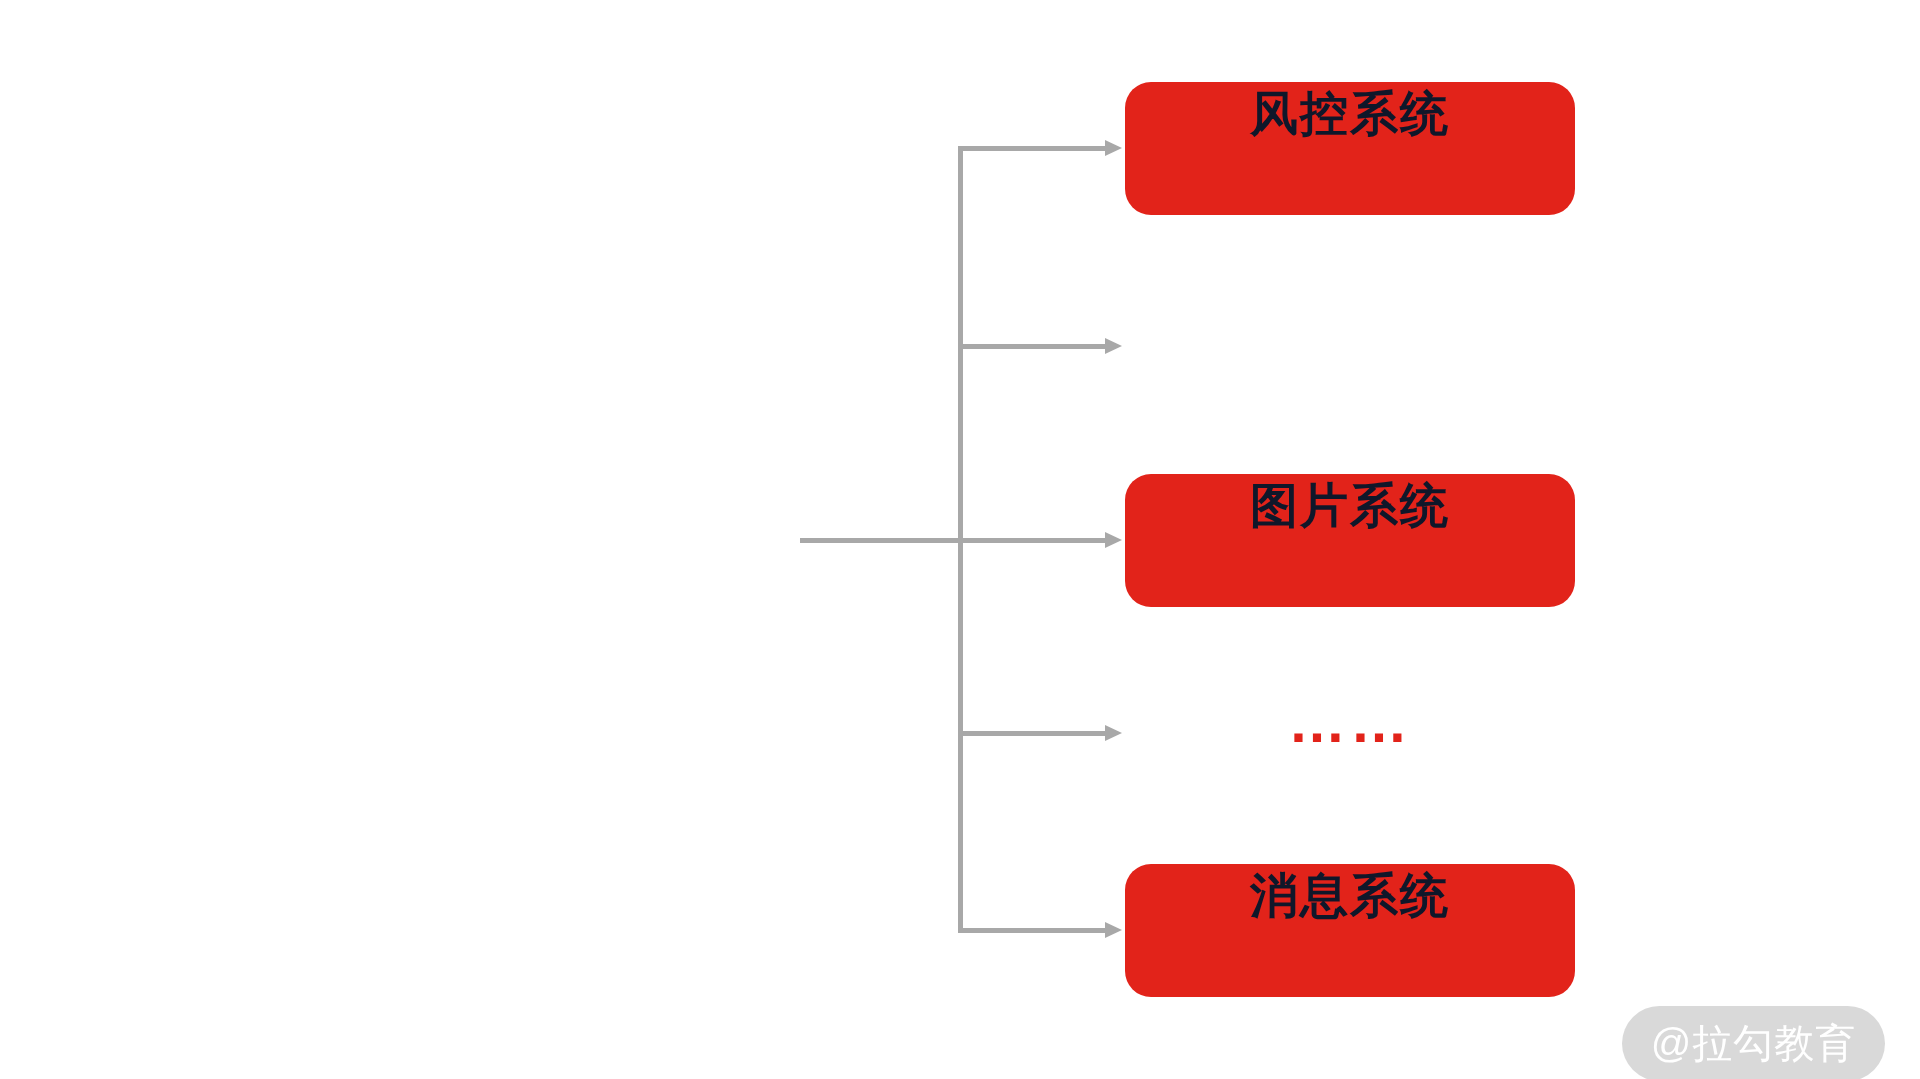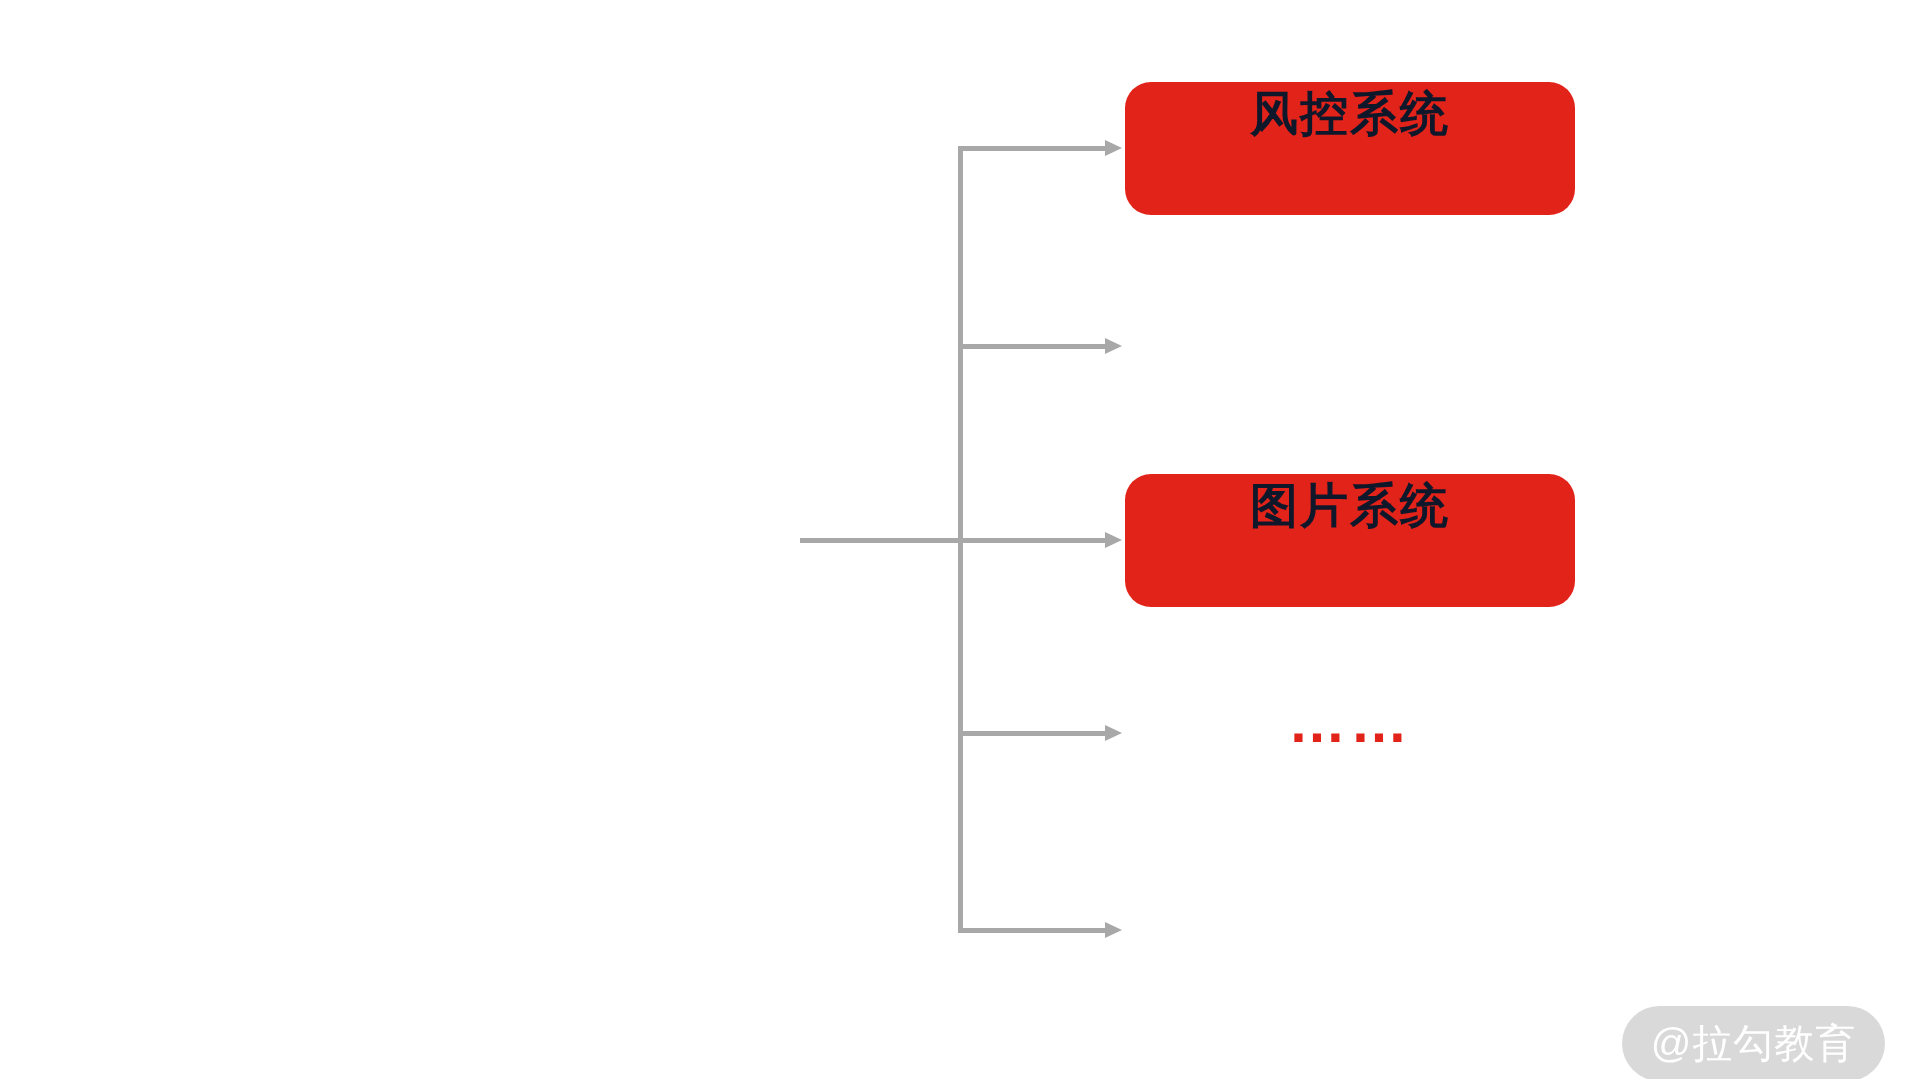--- a/index.html
+++ b/index.html
@@ -114,18 +114,21 @@
   <div class="arrow a5"></div>
 
 
   <div class="node child-node c1">
     <span>风控系统</span>
   </div>
   <div class="node child-node c3">
     <span>图片系统</span>
   </div>
   <div class="ellipsis">……</div>
+  <div class="node child-node c5">
+    <span>消息系统</span>
+  </div>
 
   <div class="watermark">
     <span>@拉勾教育</span>
   </div>
 
 </div>
 
 </body></html>

